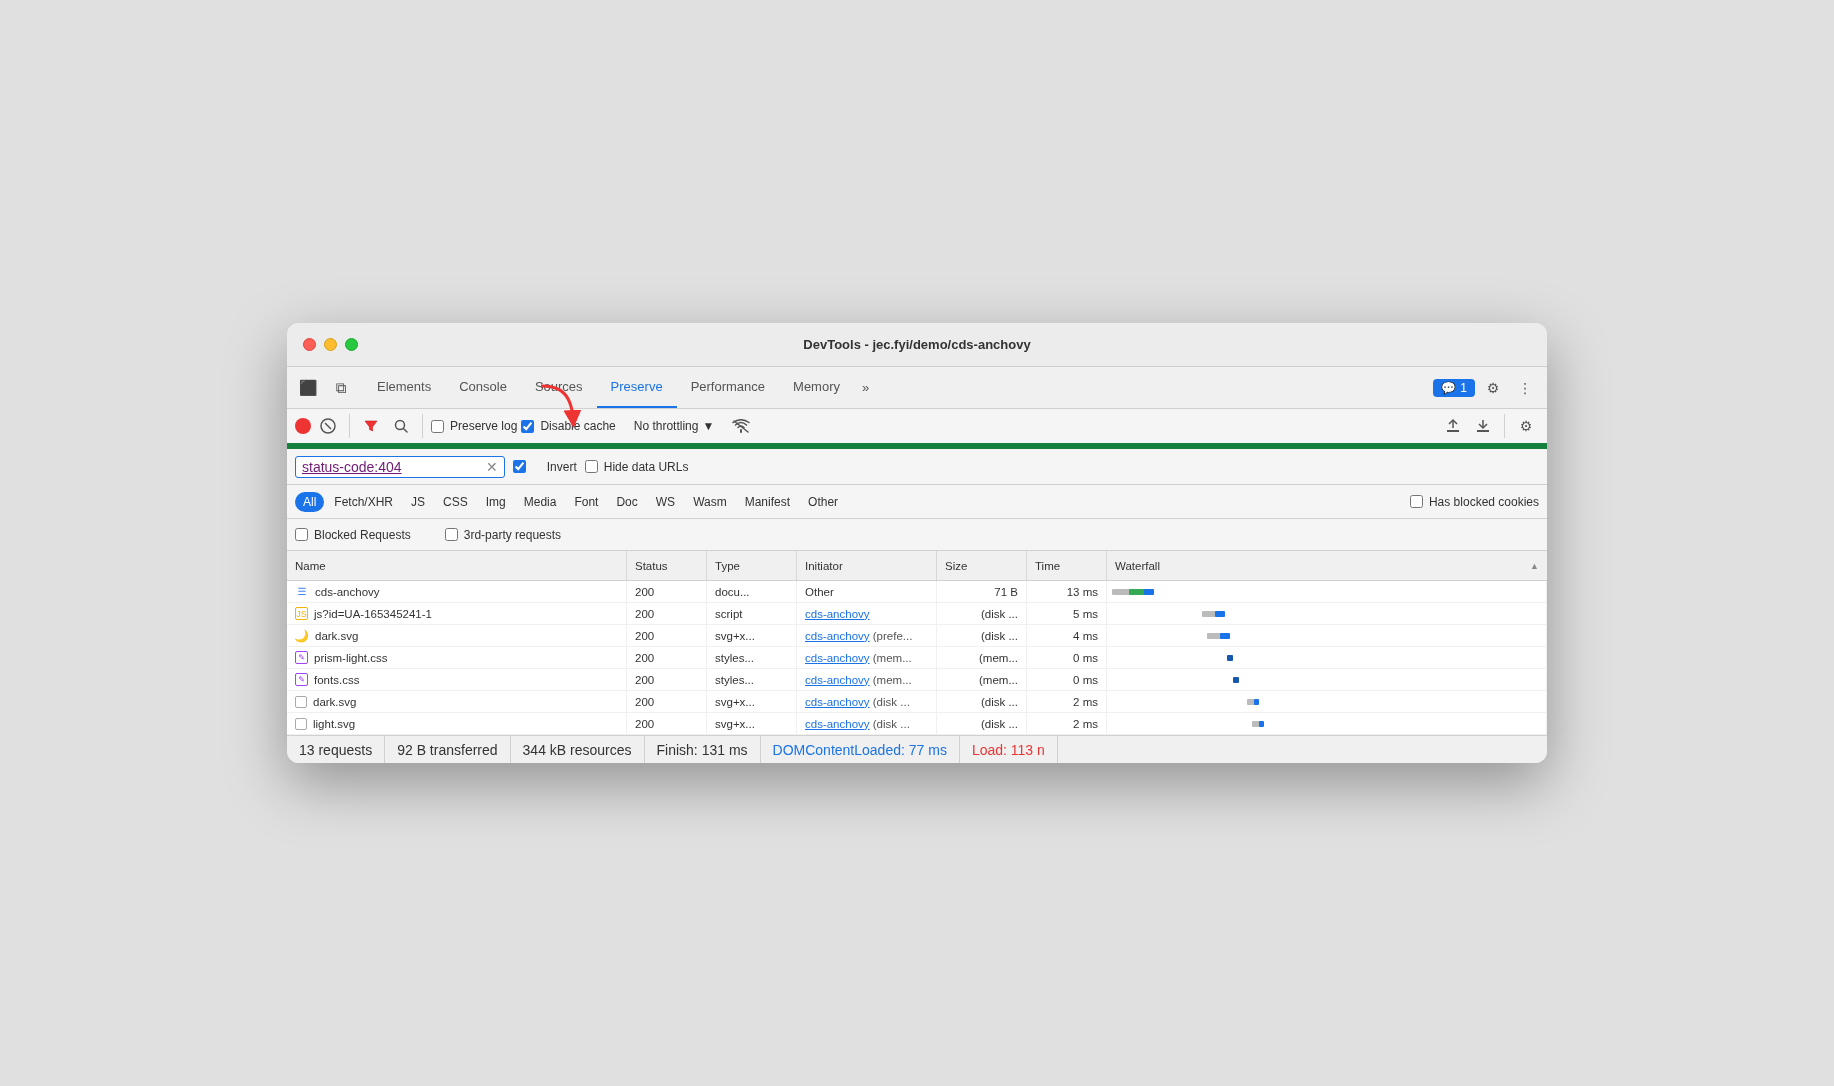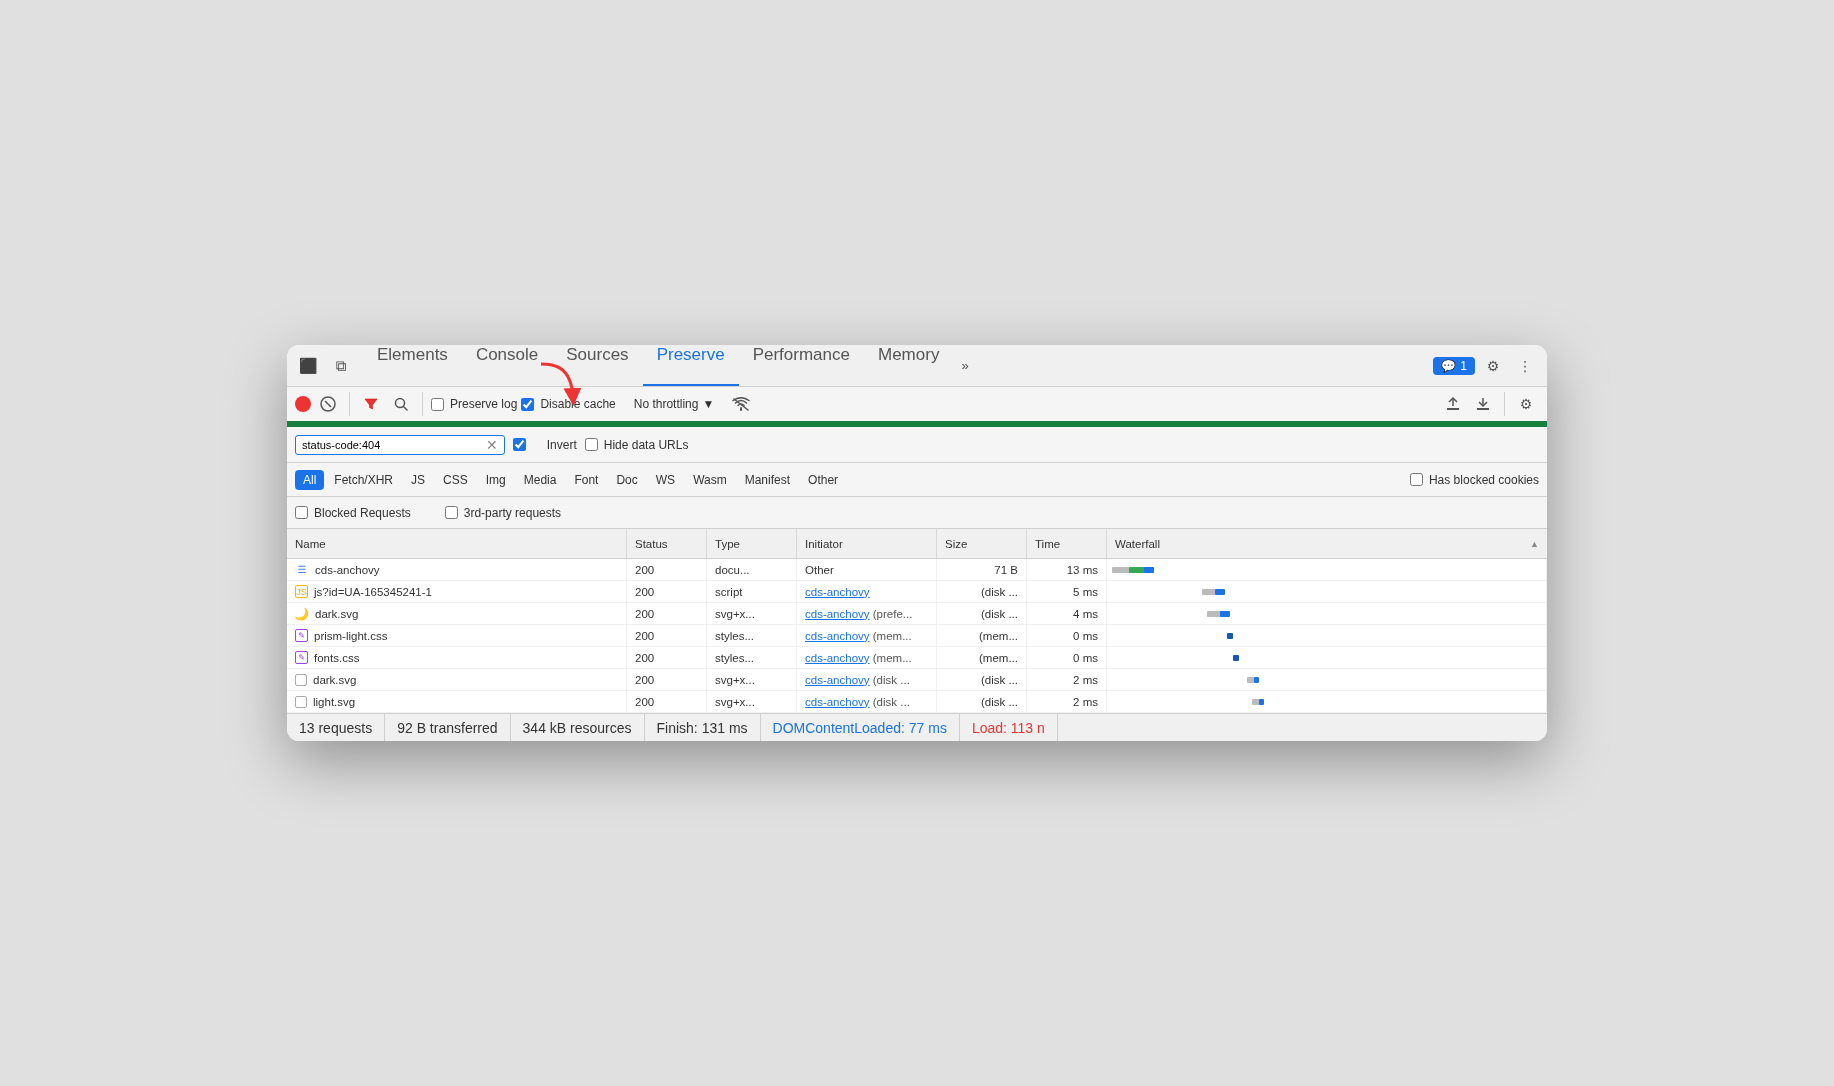--- a/index.html
+++ b/index.html
@@ -79,21 +79,22 @@
     .tabs-list {
       display: flex;
       align-items: center;
       height: 100%;
       flex: 1;
     }
     .tab-item {
       padding: 0 14px;
       height: 100%;
       display: flex;
-      font-size: 17px;
+      align-items: center;
+      font-size: 13px;
       color: #555;
       cursor: pointer;
       border-bottom: 2px solid transparent;
       white-space: nowrap;
     }
     .tab-item.active {
       color: #1a73e8;
       border-bottom: 2px solid #1a73e8;
       font-weight: 500;
     }
@@ -208,24 +209,25 @@
       align-items: center;
       border: 1.5px solid #1a73e8;
       border-radius: 3px;
       padding: 2px 6px;
       background: white;
       gap: 4px;
     }
     .filter-input {
       border: none;
       outline: none;
-      font-size: 11px;
+      font-size: 14px;
       width: 180px;
       background: transparent;
-      color: #000000;
+      color: #701a75;
+      text-decoration: underline;
     }
     .clear-btn {
       background: none;
       border: none;
       cursor: pointer;
       color: #888;
       font-size: 14px;
       line-height: 1;
       padding: 0;
     }
@@ -257,21 +259,21 @@
       background: transparent;
       border-radius: 3px;
       font-size: 12px;
       color: #333;
       cursor: pointer;
       white-space: nowrap;
     }
     .type-btn.active {
       background: #1a73e8;
       color: white;
-      border-radius: 4px;
+      border-radius: 10px;
     }
     .blocked-row {
       display: flex;
       align-items: center;
       height: 32px;
       padding: 0 8px;
       gap: 18px;
       background: #f5f5f5;
       border-bottom: 1px solid #d0d0d0;
     }
@@ -391,20 +393,28 @@
     }
     .scrollbar-area {
       position: relative;
     }
   </style>
 </head>
 <body>
 
 <div class="window">
 
+  <div class="titlebar">
+    <div class="traffic-lights">
+      <div class="traffic-light tl-red"></div>
+      <div class="traffic-light tl-yellow"></div>
+      <div class="traffic-light tl-green"></div>
+    </div>
+    <span class="titlebar-title">DevTools - jec.fyi/demo/cds-anchovy</span>
+  </div>
 
   <div class="devtools-tabs">
     <div class="tab-icons">
       <button class="tab-icon-btn">
         <span>⬛</span>
       </button>
       <button class="tab-icon-btn">
         <span>⧉</span>
       </button>
     </div>

